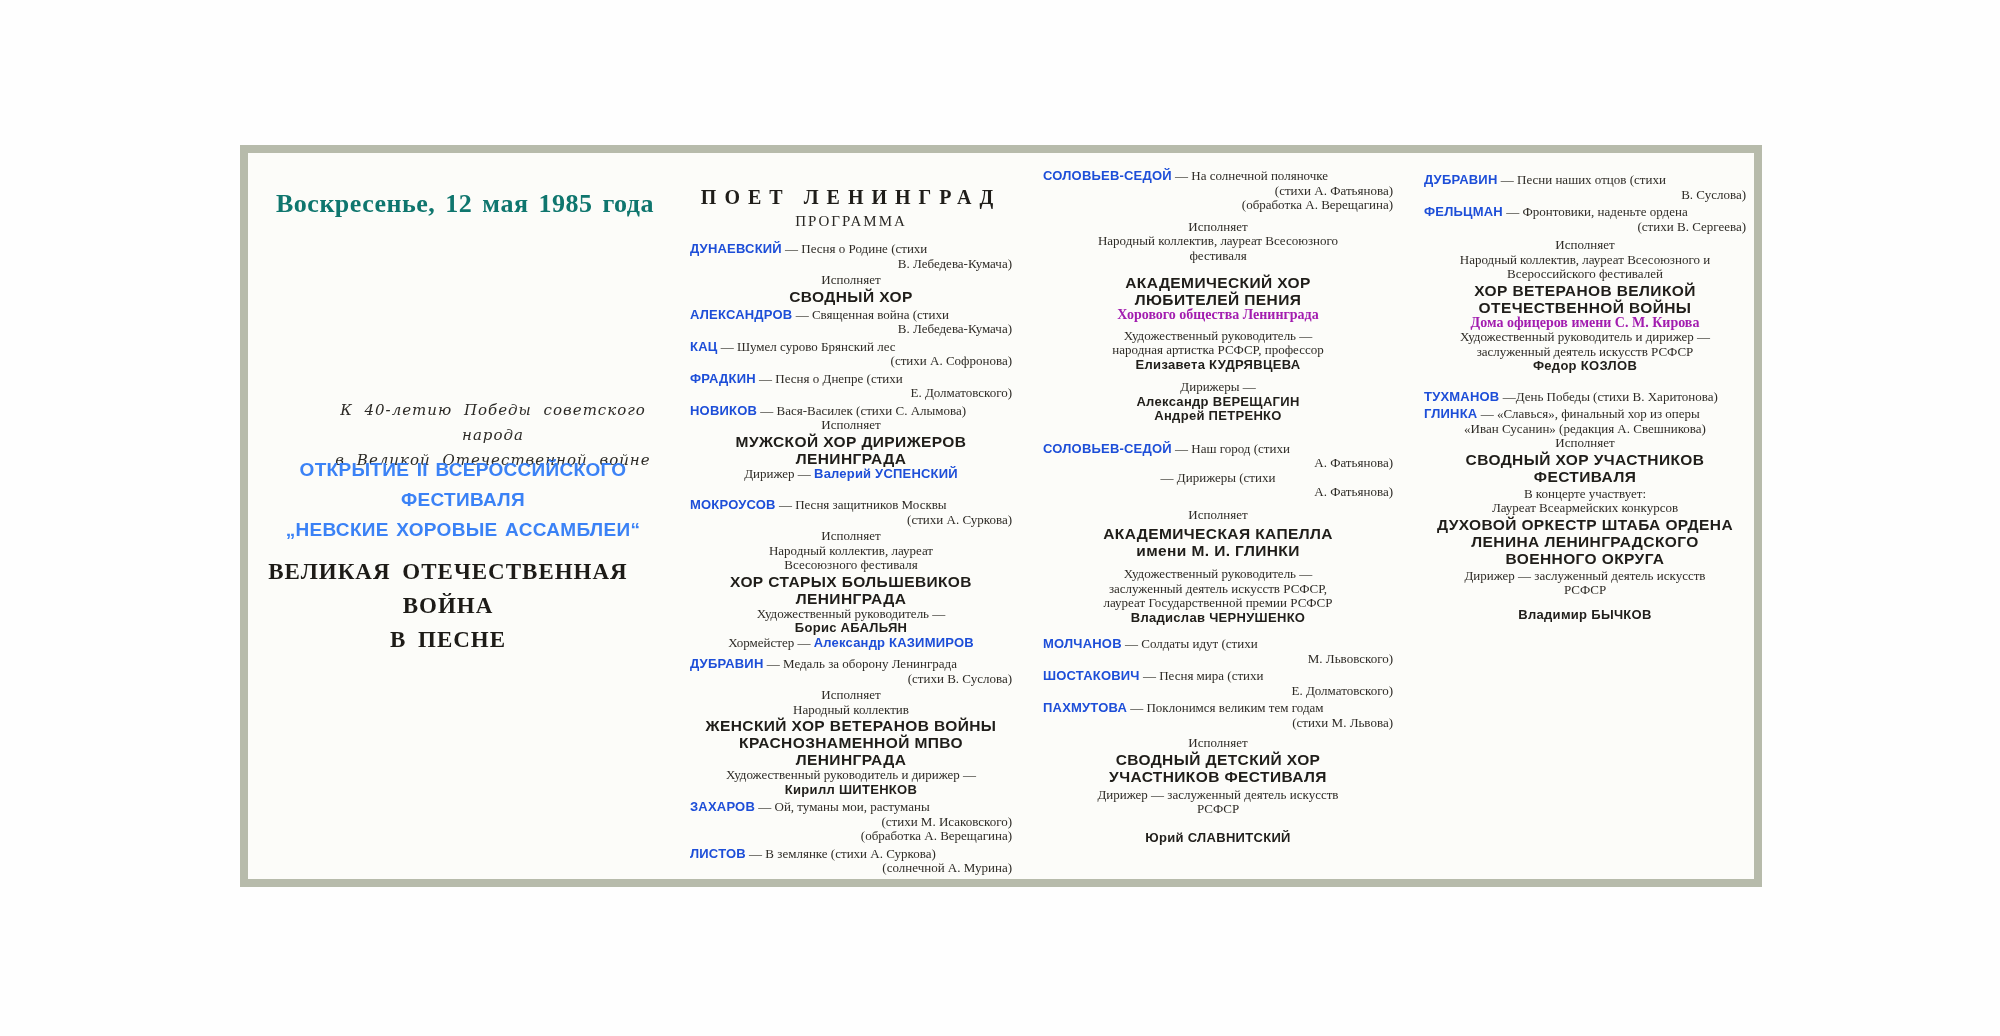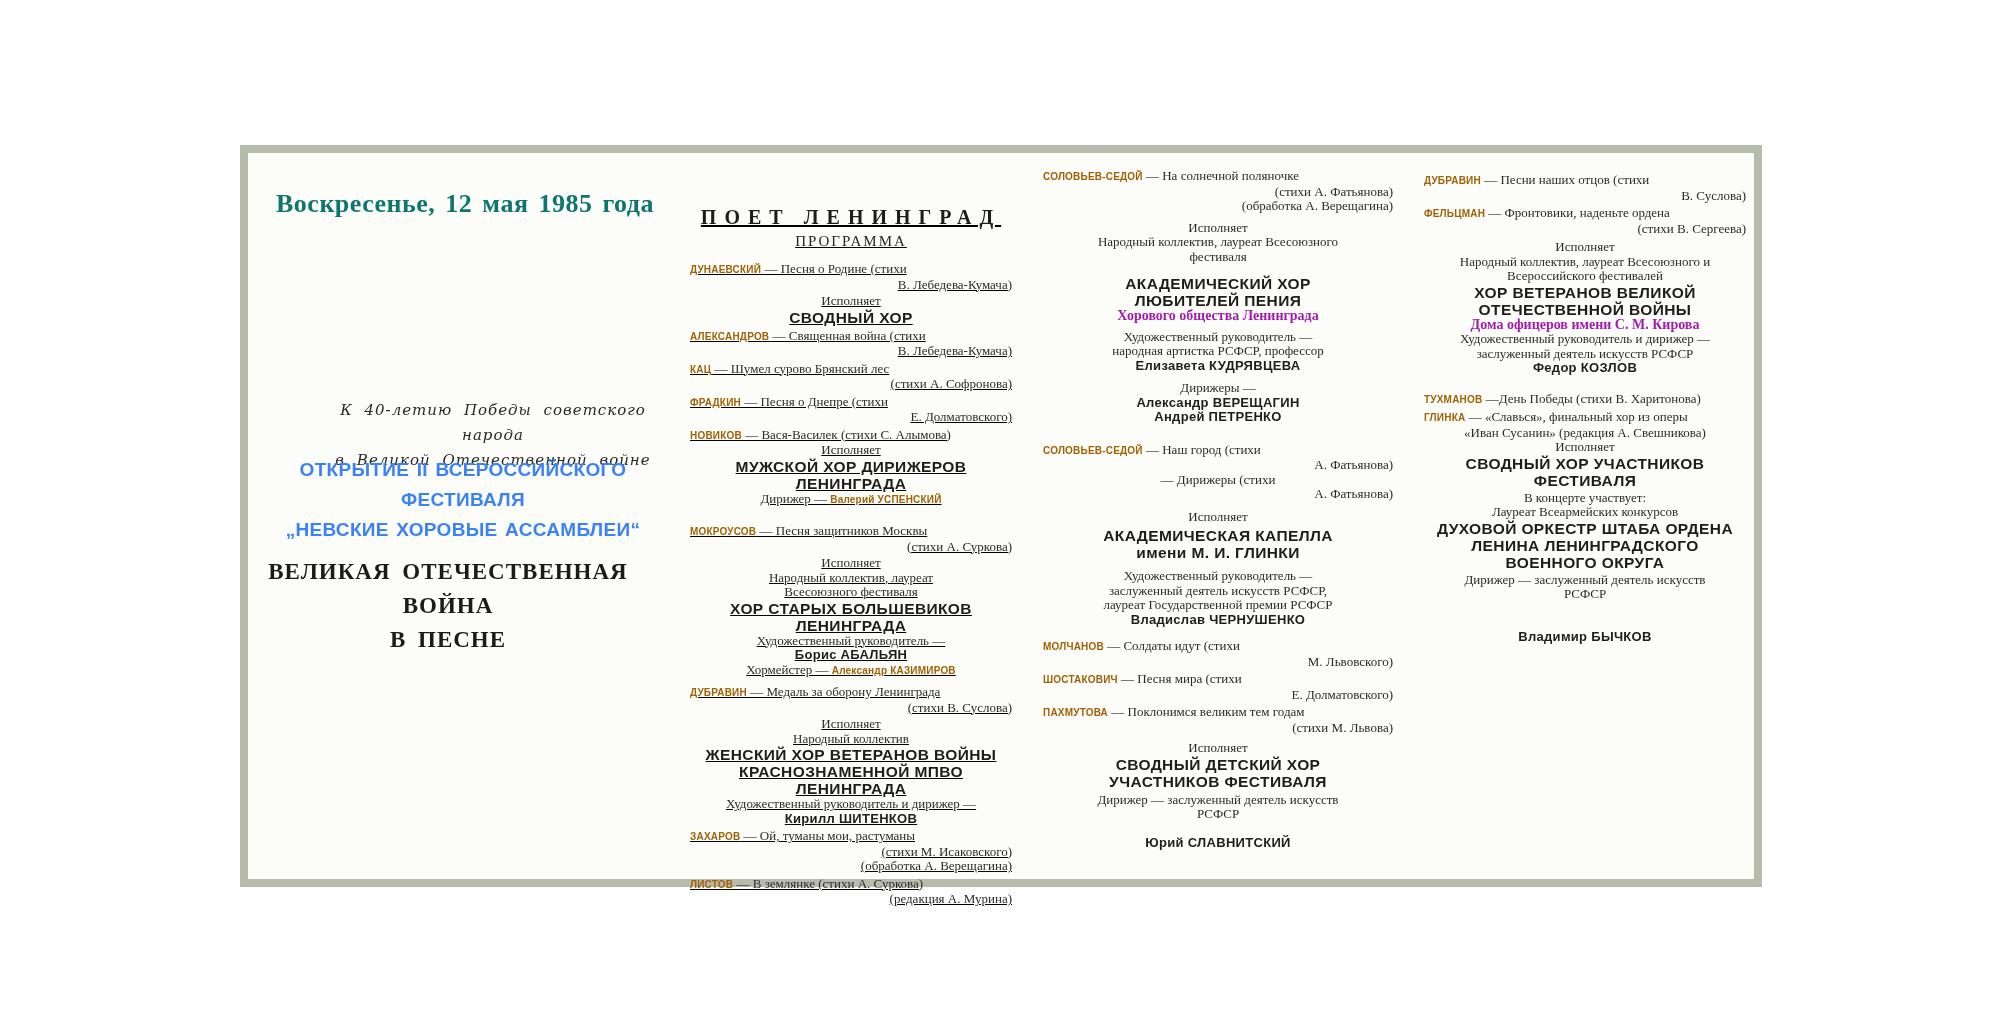--- a/index.html
+++ b/index.html
@@ -5,21 +5,21 @@
   html,body{margin:0;padding:0;background:#ffffff;}
   .canvas{position:relative;width:2000px;height:1036px;background:#fefefe;overflow:hidden;
           font-family:"Liberation Serif",serif;}
   .page{position:absolute;left:240px;top:145px;width:1522px;height:742px;box-sizing:border-box;
         border:8px solid #b7bbab;background:#fcfcf9;}
   .pagein{position:absolute;left:0;top:0;right:0;bottom:0;}
 
   
   .col1{position:absolute;left:20px;top:0;width:430px;height:100%;}
   .col{position:absolute;}
-  .col2{left:442px;top:52px;width:322px;text-decoration:underline;}
+  .col2{left:442px;top:32px;width:322px;}
   .col3{left:795px;top:13px;width:350px;}
   .col4{left:1176px;top:17px;width:322px;}
 
   .date{position:absolute;left:8px;top:36px;margin:0;
         font:bold 26px/30px "Liberation Serif",serif;color:#0f766e;
         letter-spacing:0.5px;word-spacing:3px;white-space:nowrap;}
   .ded-block{position:absolute;left:40px;top:245px;width:370px;}
   .open-block{position:absolute;left:0;top:302px;width:390px;}
   .title-block{position:absolute;left:0;top:402px;width:360px;}
 
@@ -31,22 +31,22 @@
   
   .ln{font:13px/14.5px "Liberation Serif",serif;color:#2e2b26;text-align:center;}
   .ln.song{text-align:left;margin-top:3px;}
   .ln.right{text-align:right;}
   .ln.center{text-align:center;}
   .ln.cbold{font-family:"Liberation Sans",sans-serif;font-weight:bold;font-size:13px;
             letter-spacing:0.3px;color:#201e1a;}
   .ln.csub{font-weight:bold;font-size:14px;color:#a21caf;}
   .ln.bigcaps{font-family:"Liberation Sans",sans-serif;font-weight:bold;font-size:15.5px;
               line-height:17px;letter-spacing:0.4px;color:#1f1d19;}
-  .comp,.bld{font-family:"Liberation Sans",sans-serif;font-weight:bold;font-size:10px;
-             letter-spacing:0.2px;color:#a16207;}
+  .comp,.bld{font-family:"Liberation Sans",sans-serif;font-weight:bold;font-size:13px;
+             letter-spacing:0.2px;color:#1d4ed8;}
   .ln.ded{font:italic 15px/25px "DejaVu Serif",serif;letter-spacing:1px;word-spacing:6px;
           text-align:center;color:#2b2925;}
   .ln.open{font:bold 19px/30px "Liberation Sans",sans-serif;letter-spacing:0.3px;
            word-spacing:2px;color:#3b82f6;}
   .ln.bigtitle{font:bold 23px/34px "Liberation Serif",serif;letter-spacing:1px;
                word-spacing:5px;text-align:center;color:#1d1b17;}
 </style>
 </head>
 <body>
 
@@ -105,21 +105,21 @@
             <div class="ln center">Народный коллектив</div>
             <div class="ln bigcaps">ЖЕНСКИЙ ХОР ВЕТЕРАНОВ ВОЙНЫ</div>
             <div class="ln bigcaps">КРАСНОЗНАМЕННОЙ МПВО</div>
             <div class="ln bigcaps">ЛЕНИНГРАДА</div>
             <div class="ln center">Художественный руководитель и дирижер —</div>
             <div class="ln cbold">Кирилл ШИТЕНКОВ</div>
             <div class="ln song" style=""><span class="comp">ЗАХАРОВ</span> — Ой, туманы мои, растуманы</div>
             <div class="ln right">(стихи М. Исаковского)</div>
             <div class="ln right">(обработка А. Верещагина)</div>
             <div class="ln song"><span class="comp">ЛИСТОВ</span> — В землянке (стихи А. Суркова)</div>
-            <div class="ln right">(редакция А. Мурина)</div>
+            <div class="ln right">(солнечной А. Мурина)</div>
           </div>
       </section>
 
       <section class="col col3">
           <div class="ln song"><span class="comp">СОЛОВЬЕВ-СЕДОЙ</span> — На солнечной поляночке</div>
           <div class="ln right">(стихи А. Фатьянова)</div>
           <div class="ln right">(обработка А. Верещагина)</div>
           <div class="ln center" style="margin-top: 7px;">Исполняет</div>
           <div class="ln center">Народный коллектив, лауреат Всесоюзного</div>
           <div class="ln center">фестиваля</div>
@@ -177,18 +177,18 @@
           <div class="ln center">Исполняет</div>
           <div class="ln bigcaps">СВОДНЫЙ ХОР УЧАСТНИКОВ</div>
           <div class="ln bigcaps">ФЕСТИВАЛЯ</div>
           <div class="ln center" style="margin-top: 2px;">В концерте участвует:</div>
           <div class="ln center">Лауреат Всеармейских конкурсов</div>
           <div class="ln bigcaps">ДУХОВОЙ ОРКЕСТР ШТАБА ОРДЕНА</div>
           <div class="ln bigcaps">ЛЕНИНА ЛЕНИНГРАДСКОГО</div>
           <div class="ln bigcaps">ВОЕННОГО ОКРУГА</div>
           <div class="ln center" style="margin-top: 2px;">Дирижер — заслуженный деятель искусств</div>
           <div class="ln center">РСФСР</div>
-          <div class="ln cbold" style="margin-top: 28px;">Владимир БЫЧКОВ</div>
+          <div class="ln cbold" style="margin-top: 10px;">Владимир БЫЧКОВ</div>
         </section>
 
     </div>
   </div>
 </div>
 
 </body></html>

